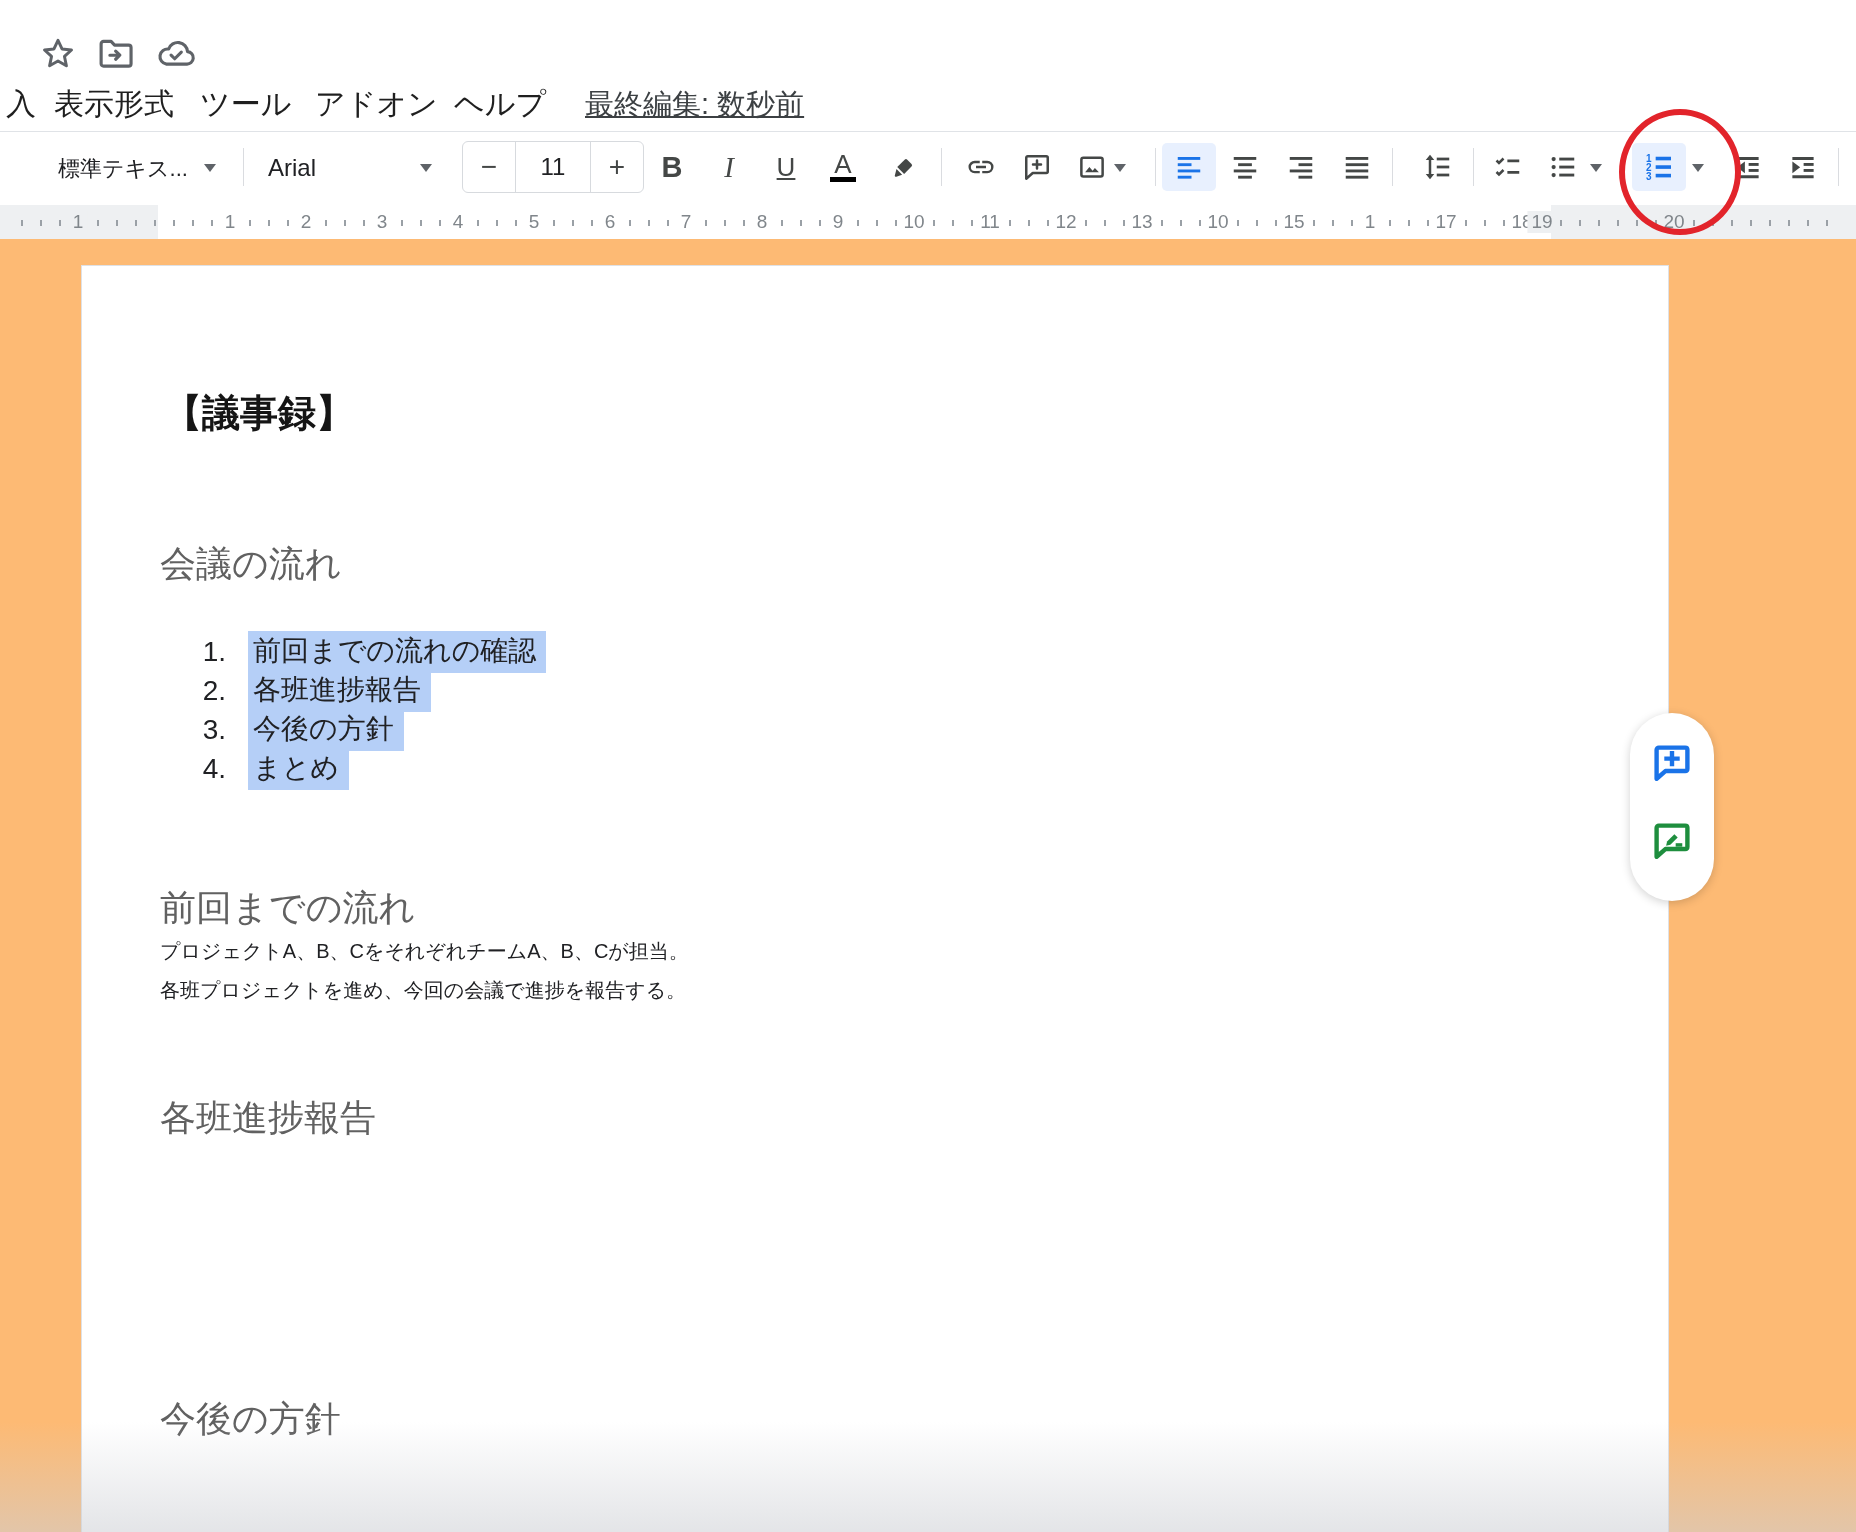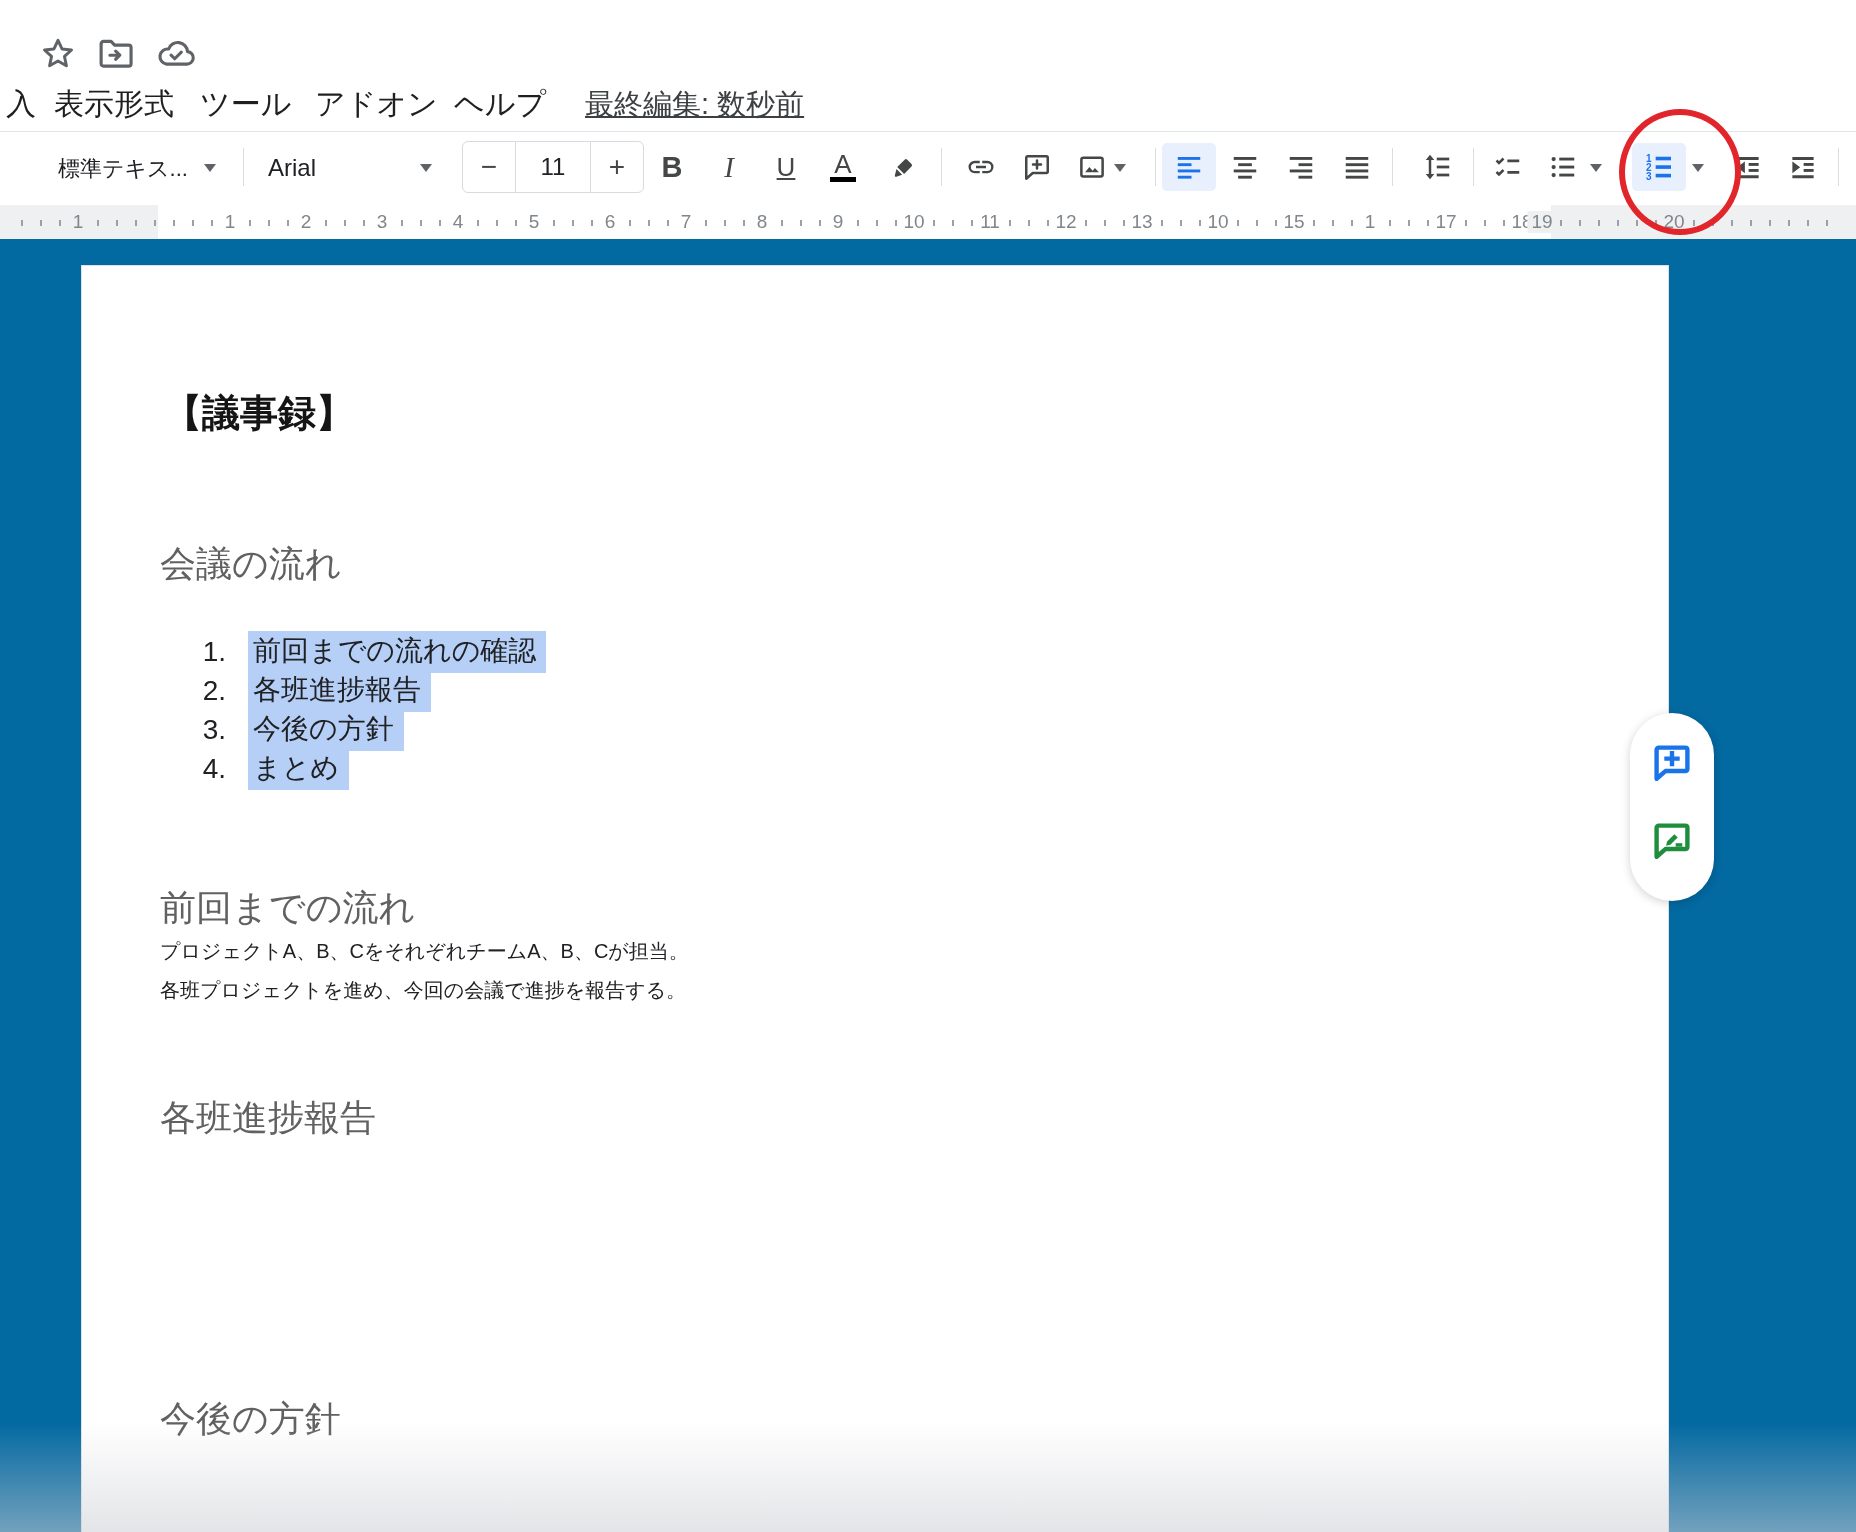--- a/index.html
+++ b/index.html
@@ -28,21 +28,21 @@
   
   .ruler{position:absolute;left:0;top:205px;width:1856px;height:34px;background:#fff}
   .ruler-gray{position:absolute;top:0;height:34px;background:#eef0f2}
   .ticks{position:absolute;left:21px;top:15px;width:1815px;height:6px;
          background:repeating-linear-gradient(to right,#9aa0a6 0 2px,transparent 2px 19px)}
   .rnum{position:absolute;top:6px;transform:translateX(-50%);font-size:19px;line-height:22px;color:#80868b;background:#fff;padding:0 4px;white-space:nowrap}
   .rnum.g{background:#eef0f2}
   .flag{position:absolute;left:196px;top:205px;width:20px;height:9px;background:#4285f4}
   .tri-down{position:absolute;width:0;height:0;border:12px solid transparent;border-bottom:none;border-top:15px solid #4285f4;top:214px}
   
-  .canvas{position:absolute;left:0;top:239px;width:1856px;height:1293px;background:#0369a1}
+  .canvas{position:absolute;left:0;top:239px;width:1856px;height:1293px;background:#fdba74}
   .page{position:absolute;left:81px;top:26px;width:1588px;height:1290px;background:#fff;border:1px solid #dfe1e5;border-bottom:none;box-sizing:border-box}
   .doc-title{position:absolute;left:82px;top:122px;font-size:38px;font-weight:bold;color:#151515;white-space:nowrap}
   .h-gray{position:absolute;left:78px;font-size:36px;color:#616161;white-space:nowrap}
   .body-t{position:absolute;left:78px;font-size:20px;line-height:39px;color:#202124;white-space:nowrap}
   .agenda{position:absolute;left:78px;top:366px}
   .agenda-row{height:39px;display:flex;align-items:center;font-size:28px;color:#202124}
   .agenda-num{width:66px;text-align:right;flex:none}
   .sel{background:#b5cff7;margin-left:22px;padding:1px 10px 3px 5px;white-space:nowrap}
   
   .pill{position:absolute;left:1630px;top:713px;width:84px;height:188px;background:#fff;border-radius:42px;

